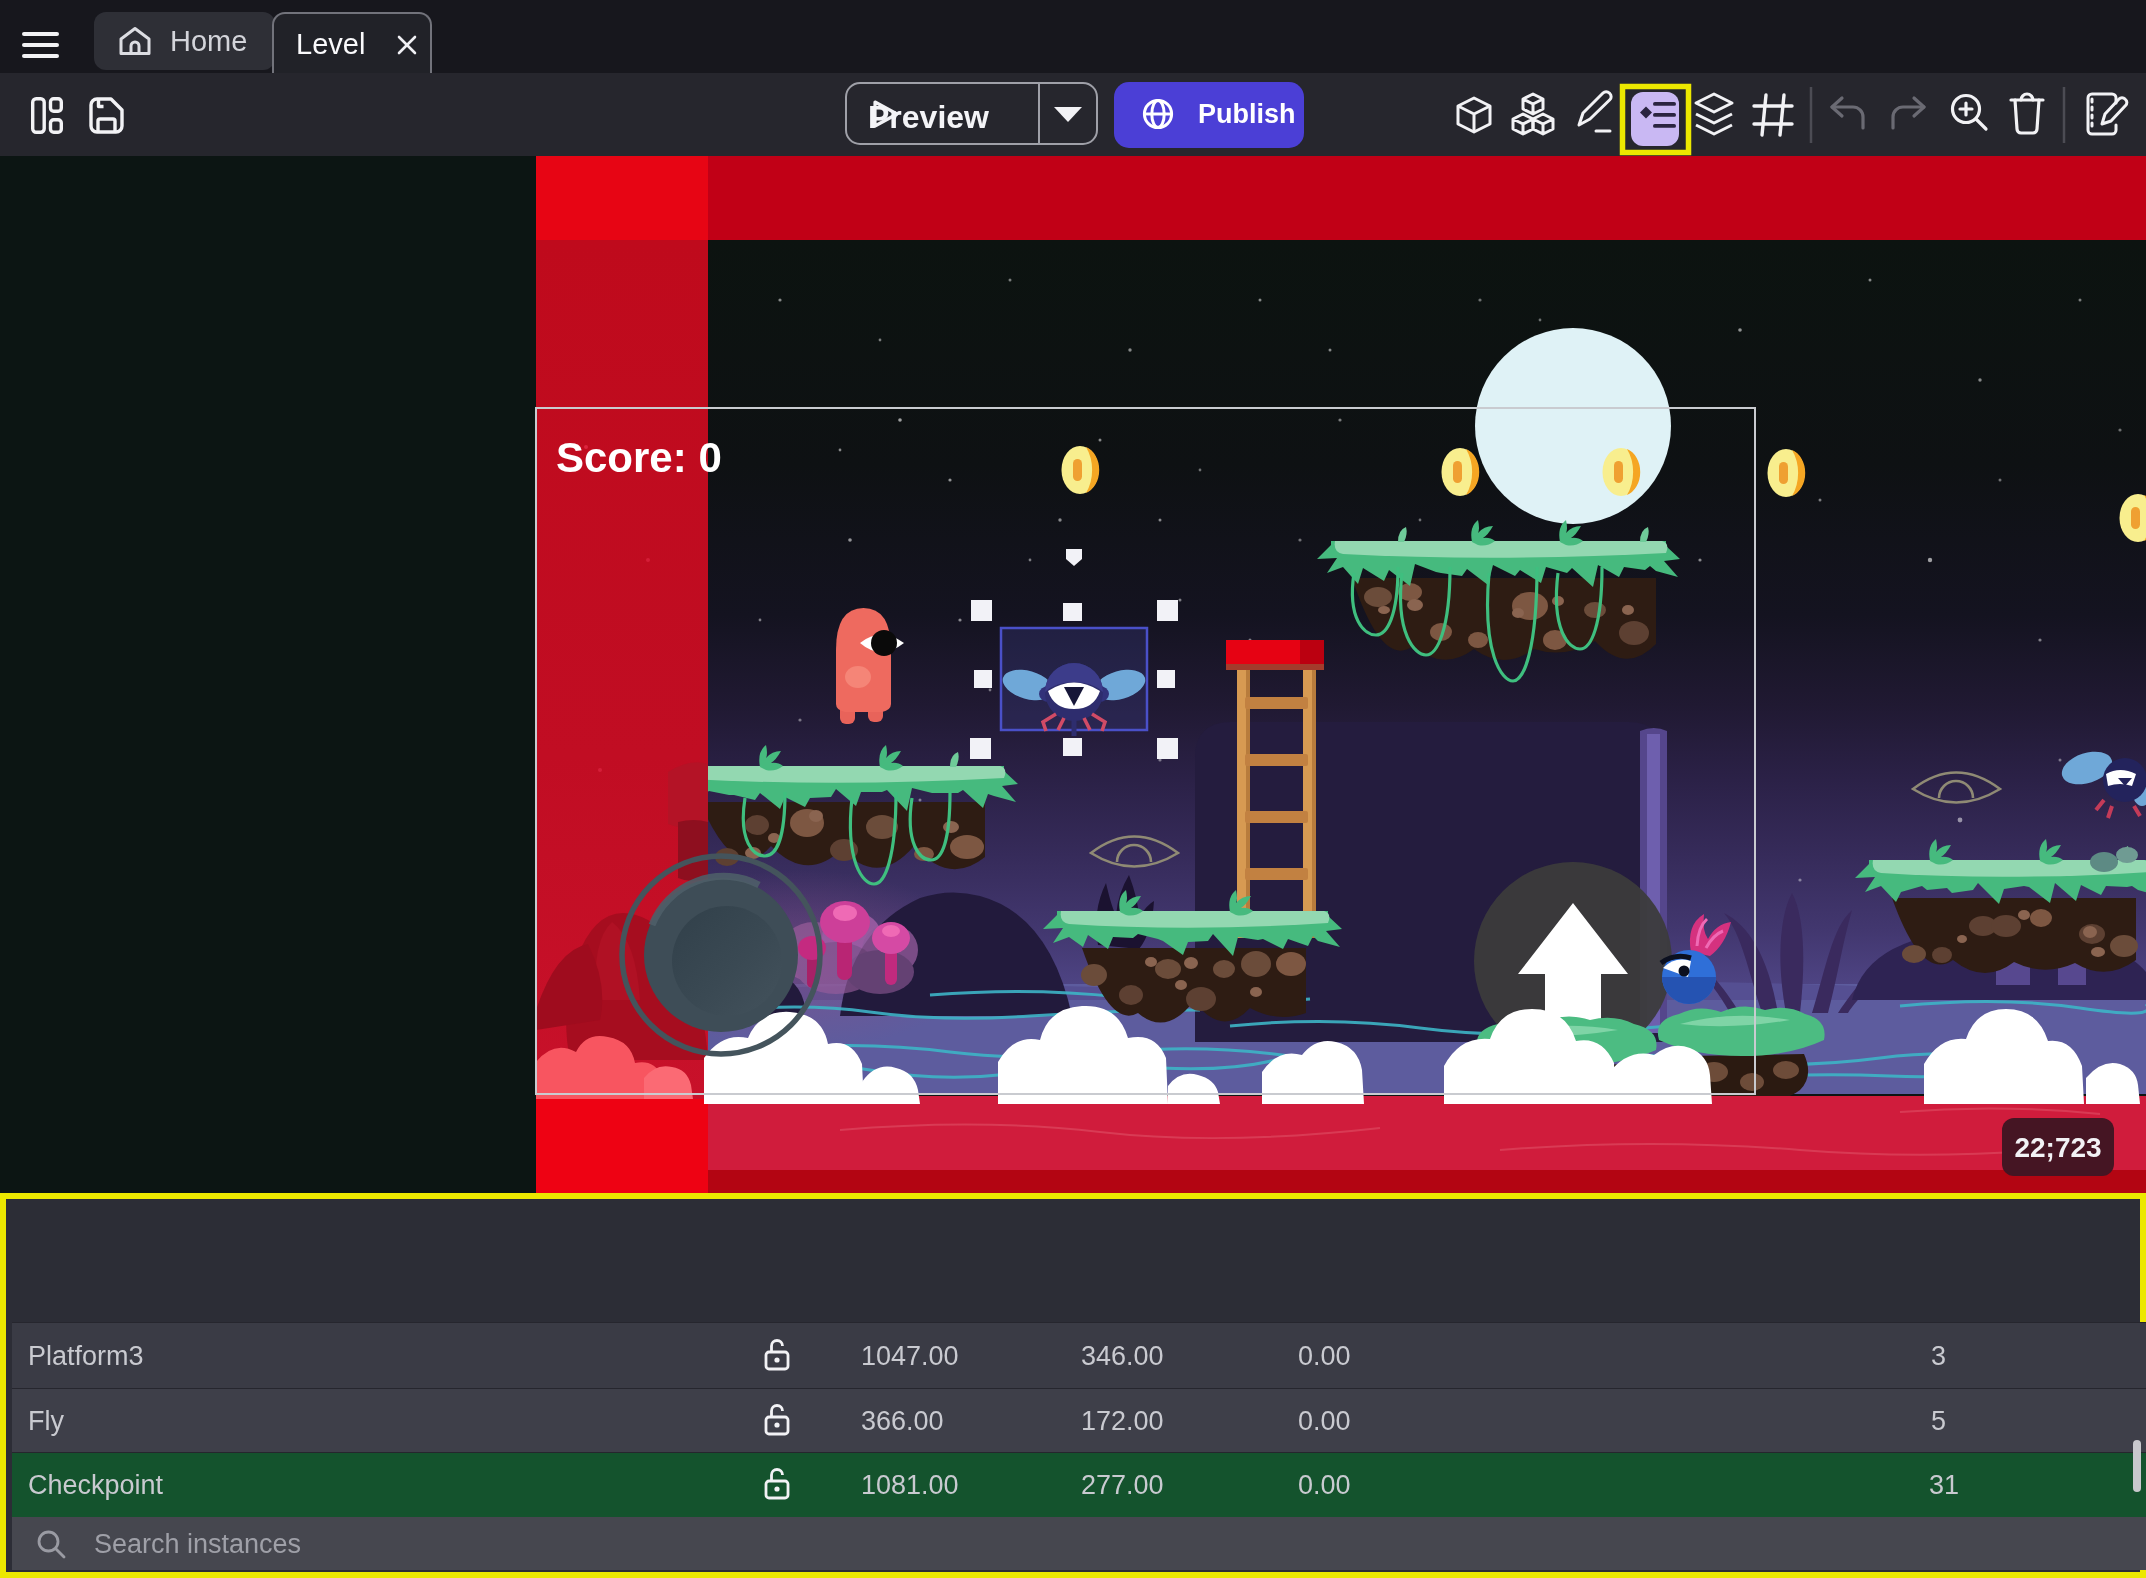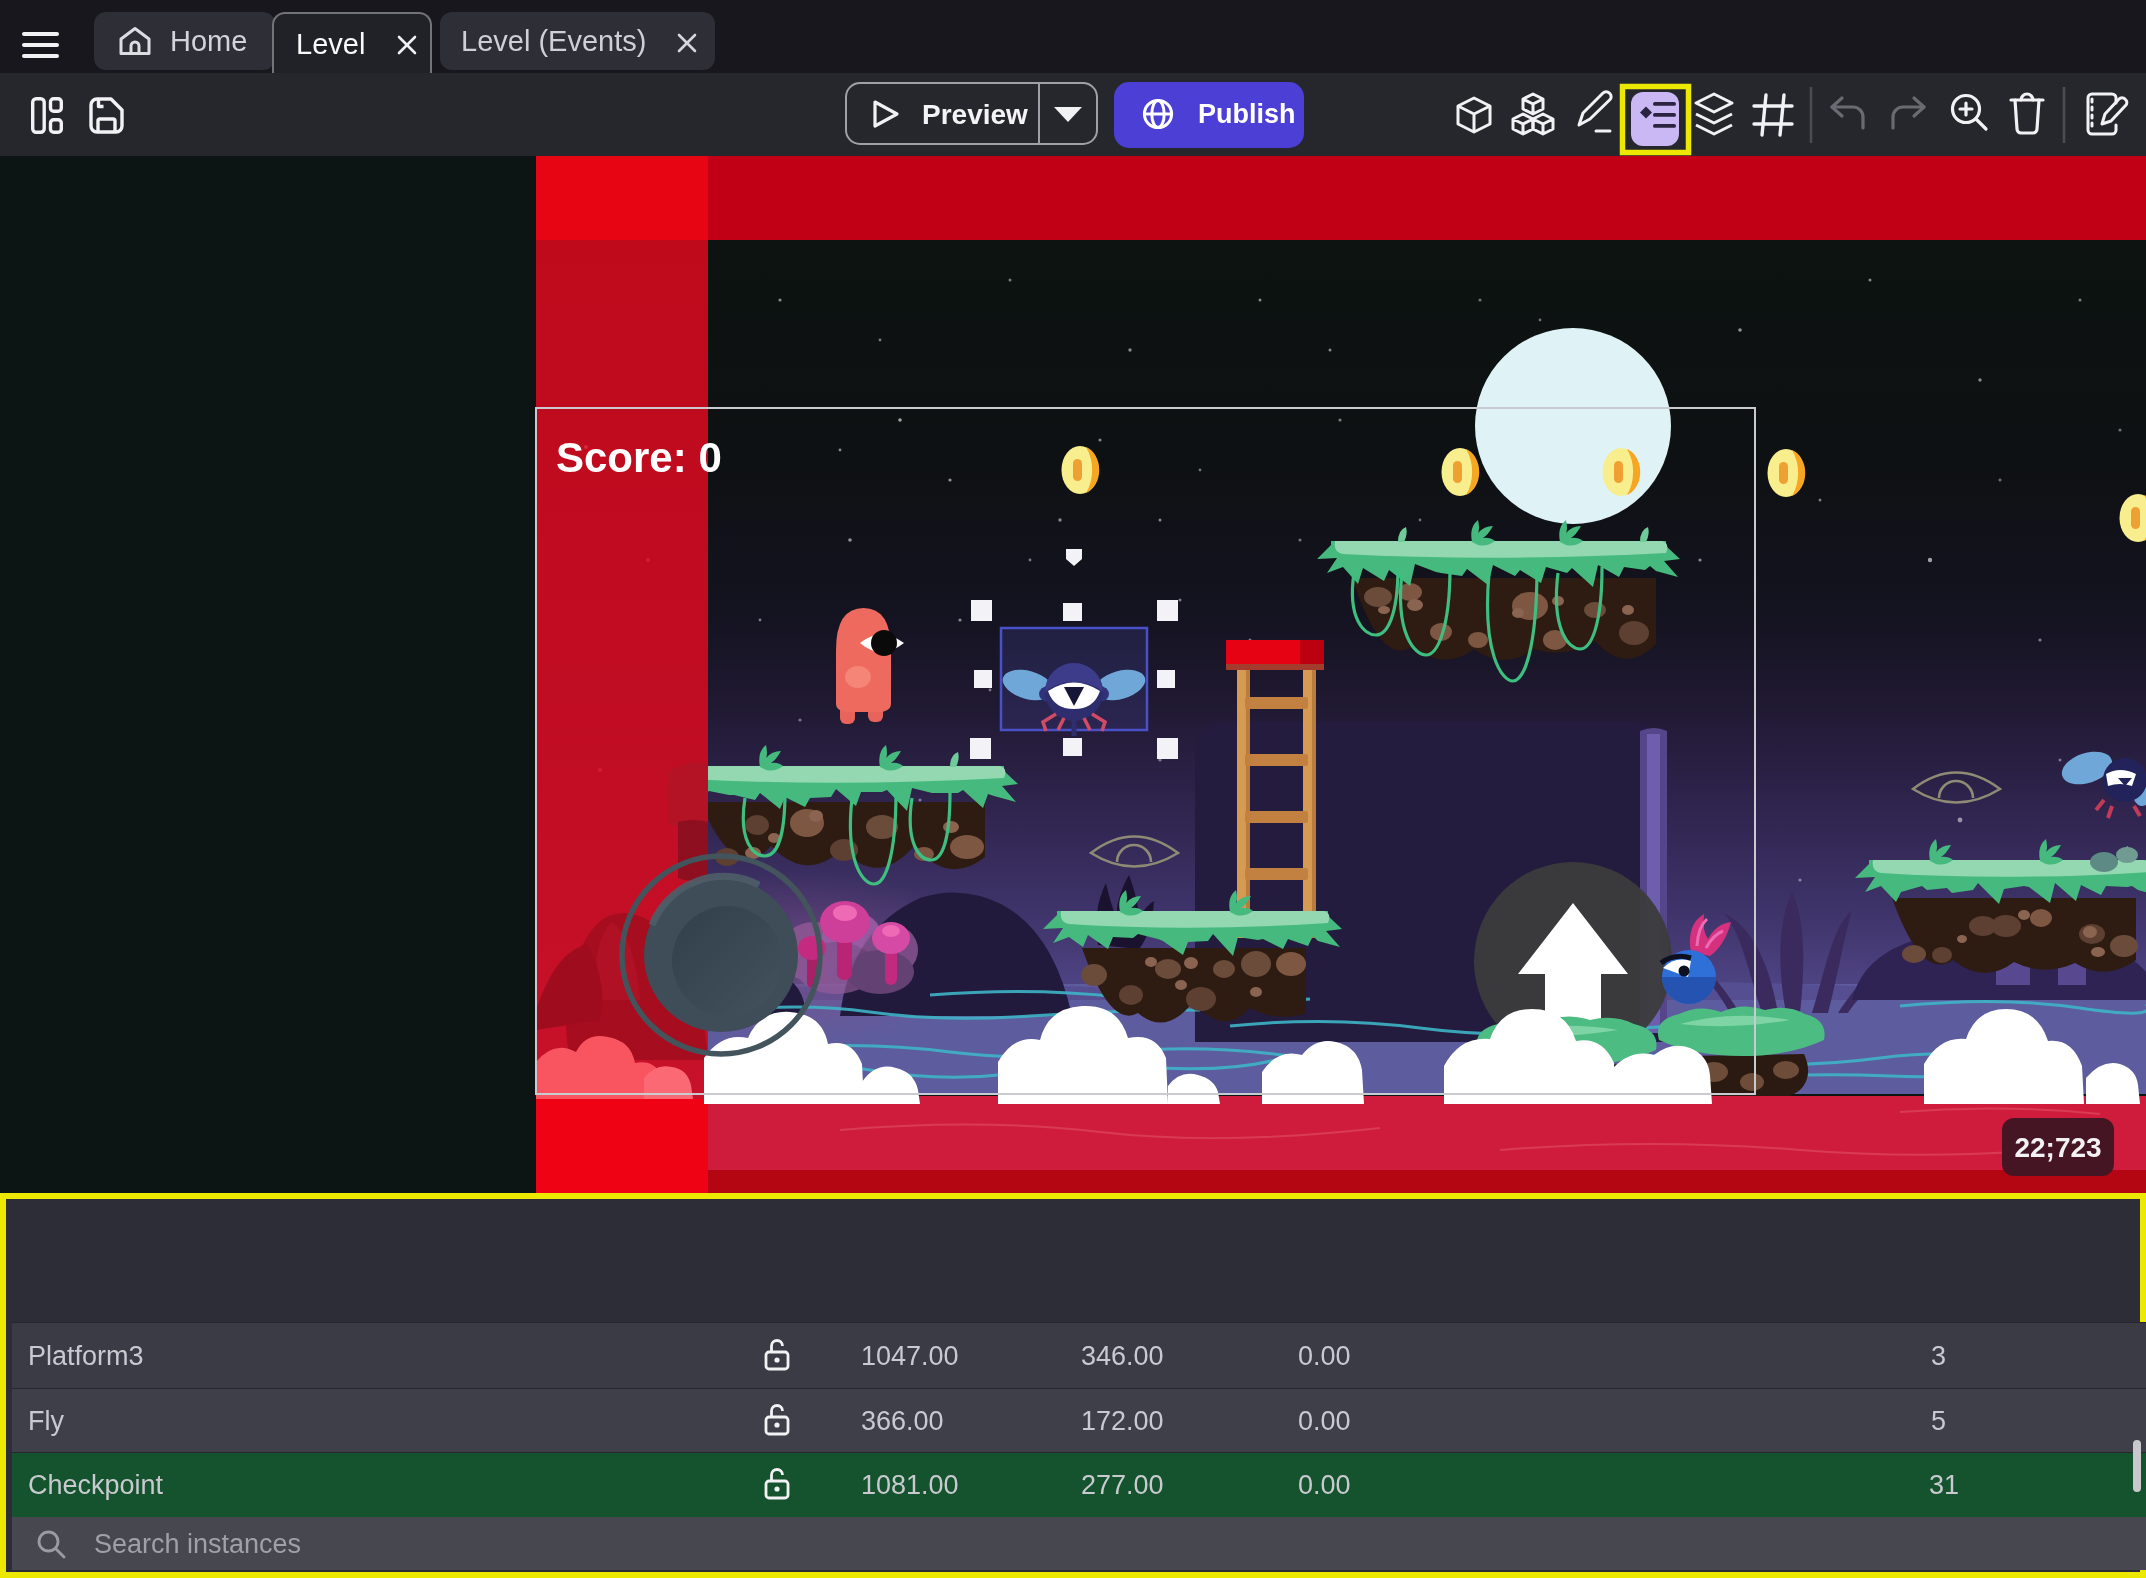--- a/index.html
+++ b/index.html
@@ -36,47 +36,40 @@
     </svg>
     <span style="margin-left:18px;">Home</span>
   </div>
   <div class="tab" style="left:272px;width:160px;height:62px;background:#212228;border:2px solid #72737b;border-bottom:none;border-radius:13px 13px 0 0;color:#fafafc;">
     <span style="margin-left:22px;">Level</span>
     <svg style="position:absolute;left:123px;top:21px" width="20" height="20" viewBox="0 0 20 20" stroke="#f0f0f4" stroke-width="2.6" stroke-linecap="round">
       <line x1="2" y1="2" x2="18" y2="18"></line>
         <line x1="18" y1="2" x2="2" y2="18"></line>
     </svg>
   </div>
-  <div class="tab" style="left:440px;width:275px;">
-    <span style="margin-left:21px;color:#cfd0d6;">Level (Events)</span>
-    <svg style="position:absolute;left:237px;top:21px" width="20" height="20" viewBox="0 0 20 20" stroke="#d5d6dc" stroke-width="2.6" stroke-linecap="round">
-      <line x1="2" y1="2" x2="18" y2="18"></line>
-        <line x1="18" y1="2" x2="2" y2="18"></line>
-    </svg>
-  </div>
 </div>
 
 <div id="toolbar">
 
   <svg class="abs" style="left:31px;top:24px" width="32" height="37" viewBox="0 0 32 37" fill="none" stroke="#f2f2f5" stroke-width="3.4">
     <rect x="1.7" y="1.7" width="11.5" height="33.6" rx="3.5"></rect>
     <rect x="19.5" y="1.7" width="10.8" height="12.6" rx="3.2"></rect>
     <rect x="19.5" y="22.7" width="10.8" height="12.6" rx="3.2"></rect>
   </svg>
   <svg class="abs" style="left:89px;top:24px" width="35" height="37" viewBox="0 0 35 37" fill="none" stroke="#f2f2f5" stroke-width="3.4" stroke-linejoin="round">
     <path d="M2 8 a6 6 0 0 1 6-6 H22 L33 13 V29 a6 6 0 0 1-6 6 H8 a6 6 0 0 1-6-6 Z"></path>
     <path d="M9.5 2 V9.5 H14.5"></path>
     <path d="M9 35 V24 a2 2 0 0 1 2-2 H24 a2 2 0 0 1 2 2 V35"></path>
   </svg>
 
   <div class="abs" style="left:845px;top:9px;width:253px;height:63px;border:2px solid #9fa0a8;border-radius:15px;"></div>
   <svg class="abs" style="left:872px;top:26px" width="28" height="30" viewBox="0 0 28 30" fill="none" stroke="#f2f2f5" stroke-width="3.2" stroke-linejoin="round">
     <path d="M3 3 L25 15 L3 27 Z"></path>
   </svg>
-  <div class="abs" style="left:922px;top:26px;width:110px;color:#f4f4f7;font-size:28px;font-weight:bold;">Preview</div>
+  <div class="abs" style="left:868px;top:26px;width:110px;color:#f4f4f7;font-size:32px;font-weight:bold;">Preview</div>
   <div class="abs" style="left:1038px;top:11px;width:2px;height:59px;background:#9fa0a8;"></div>
   <svg class="abs" style="left:1053px;top:33px" width="30" height="17" viewBox="0 0 30 17">
     <path d="M1 1 H29 L15 16 Z" fill="#f2f2f5"></path>
   </svg>
 
   <div class="abs" style="left:1114px;top:9px;width:190px;height:66px;background:#4b3fd6;border-radius:15px;"></div>
   <svg class="abs" style="left:1142px;top:25px" width="32" height="32" viewBox="0 0 32 32" fill="none" stroke="#ffffff" stroke-width="3">
     <circle cx="16" cy="16" r="13.6"></circle>
     <ellipse cx="16" cy="16" rx="6.2" ry="13.6"></ellipse>
     <line x1="2.4" y1="16" x2="29.6" y2="16"></line>

